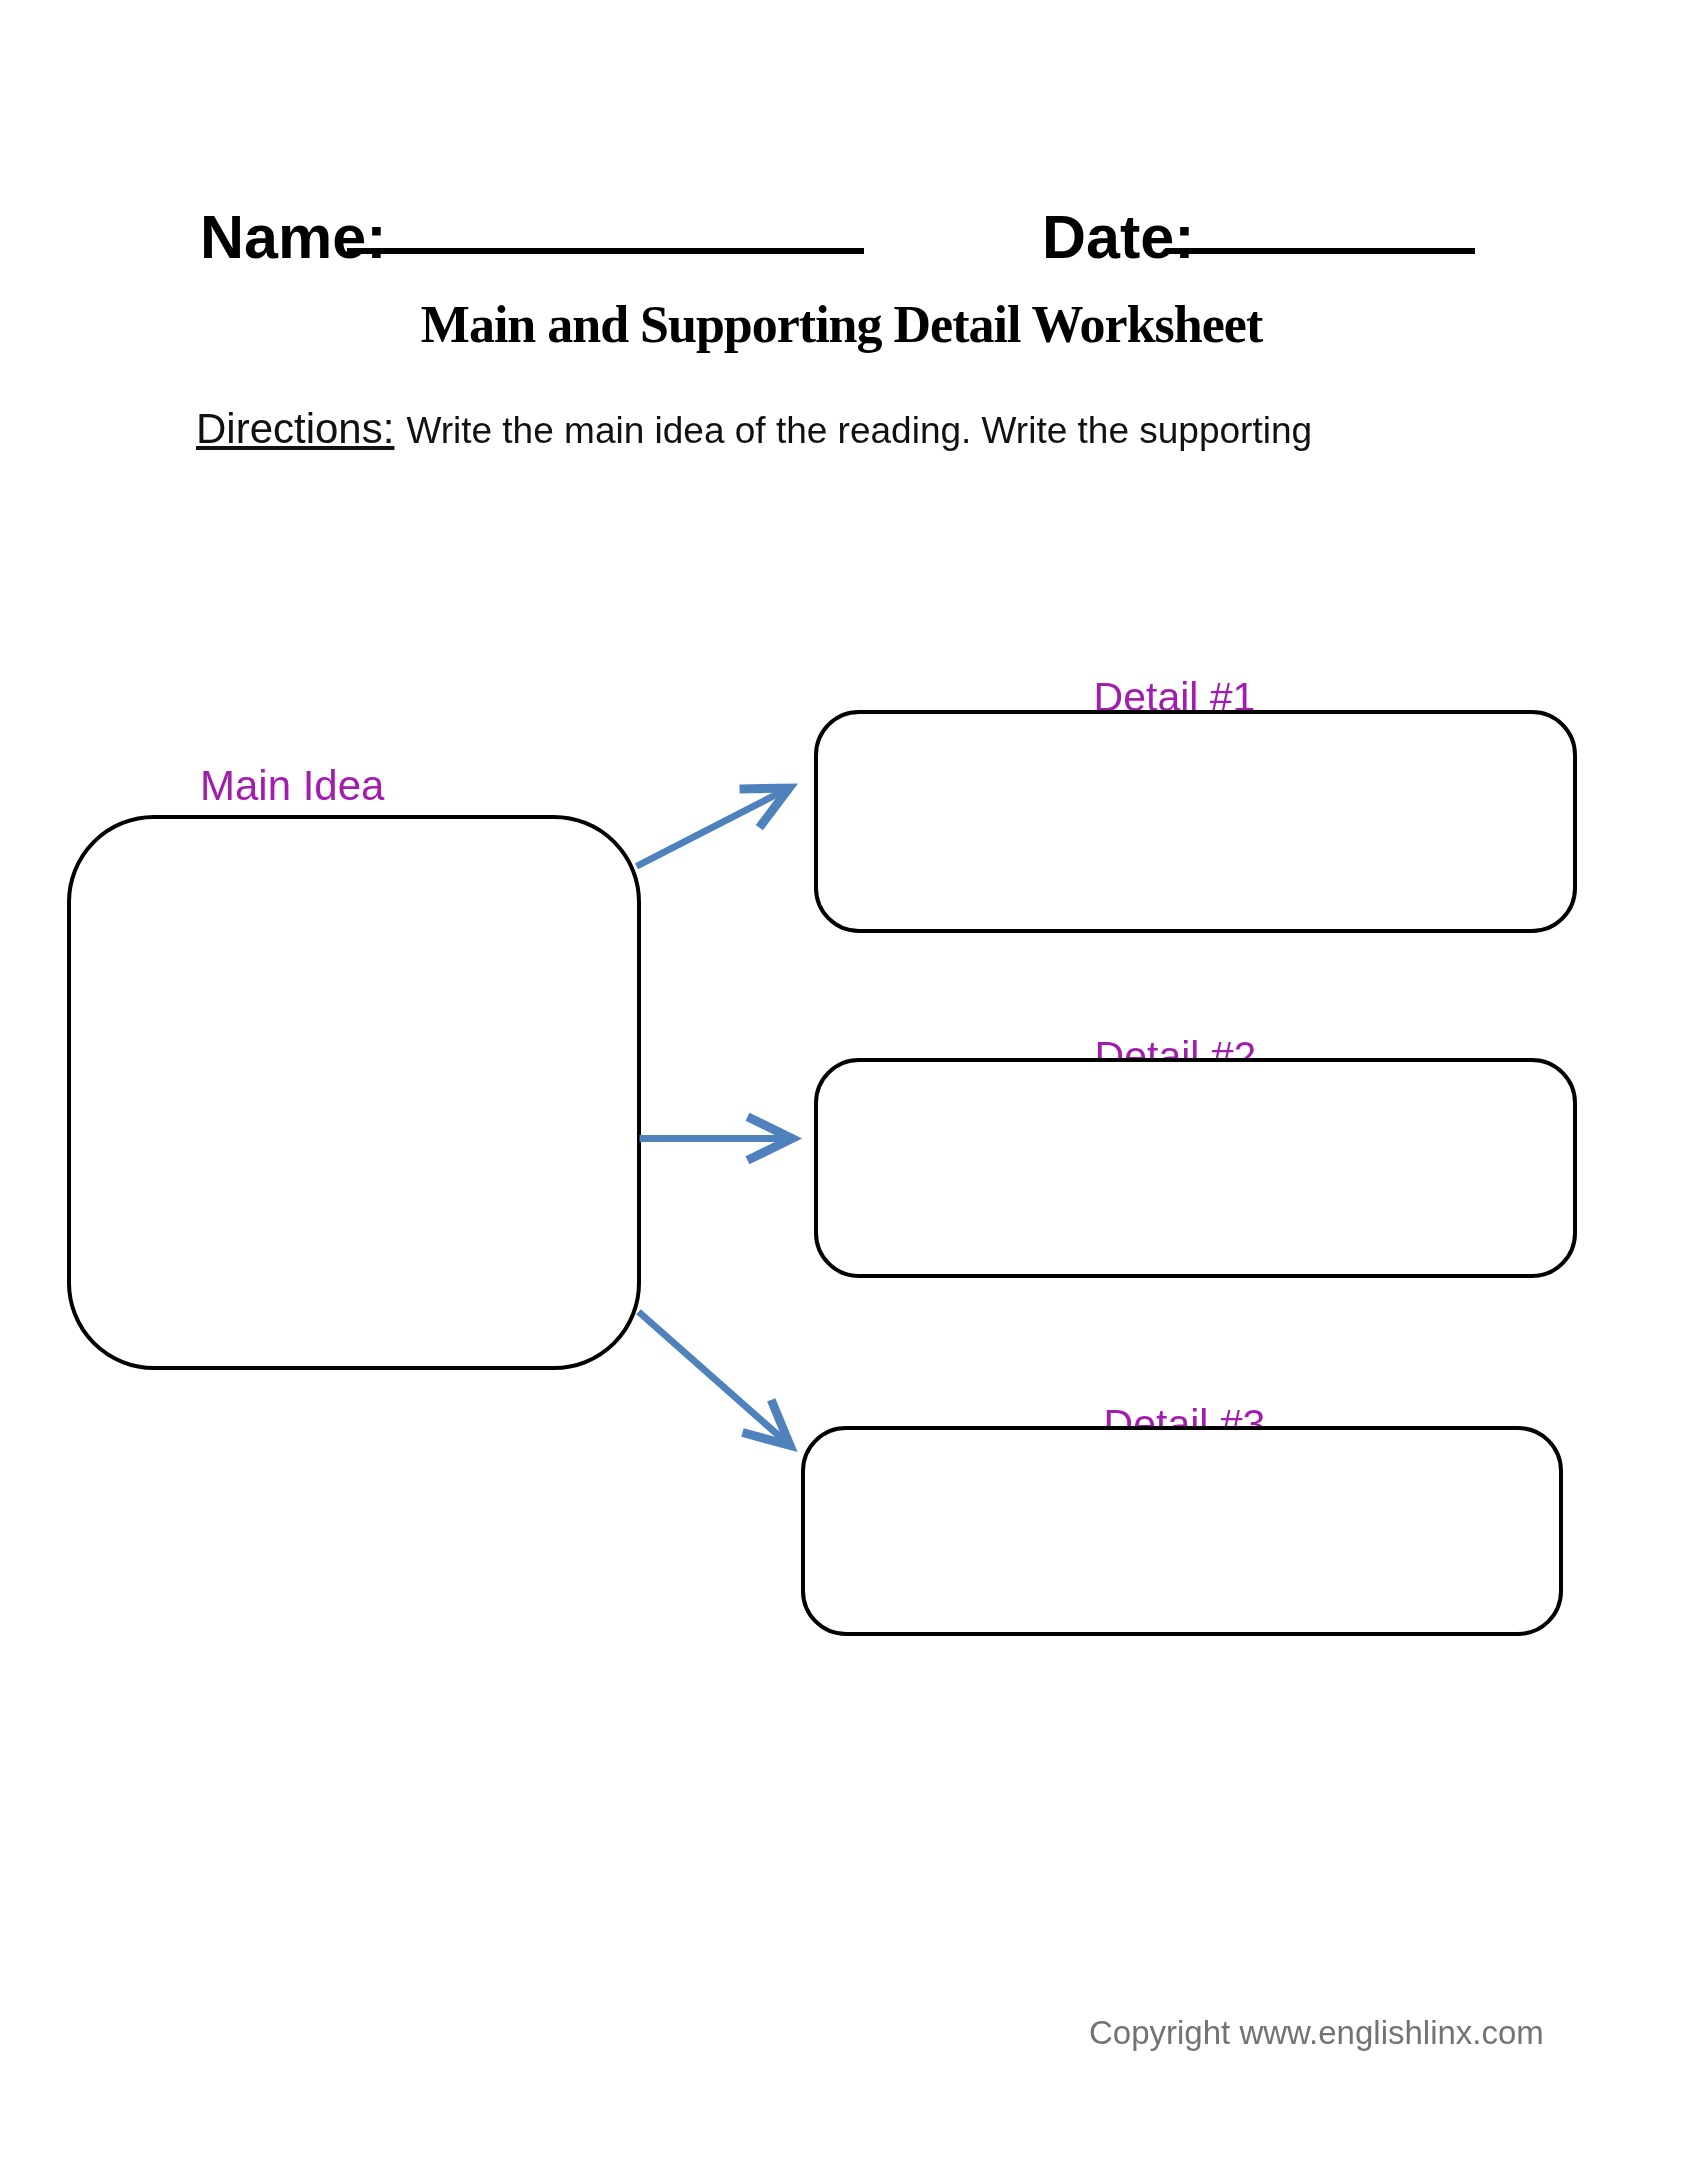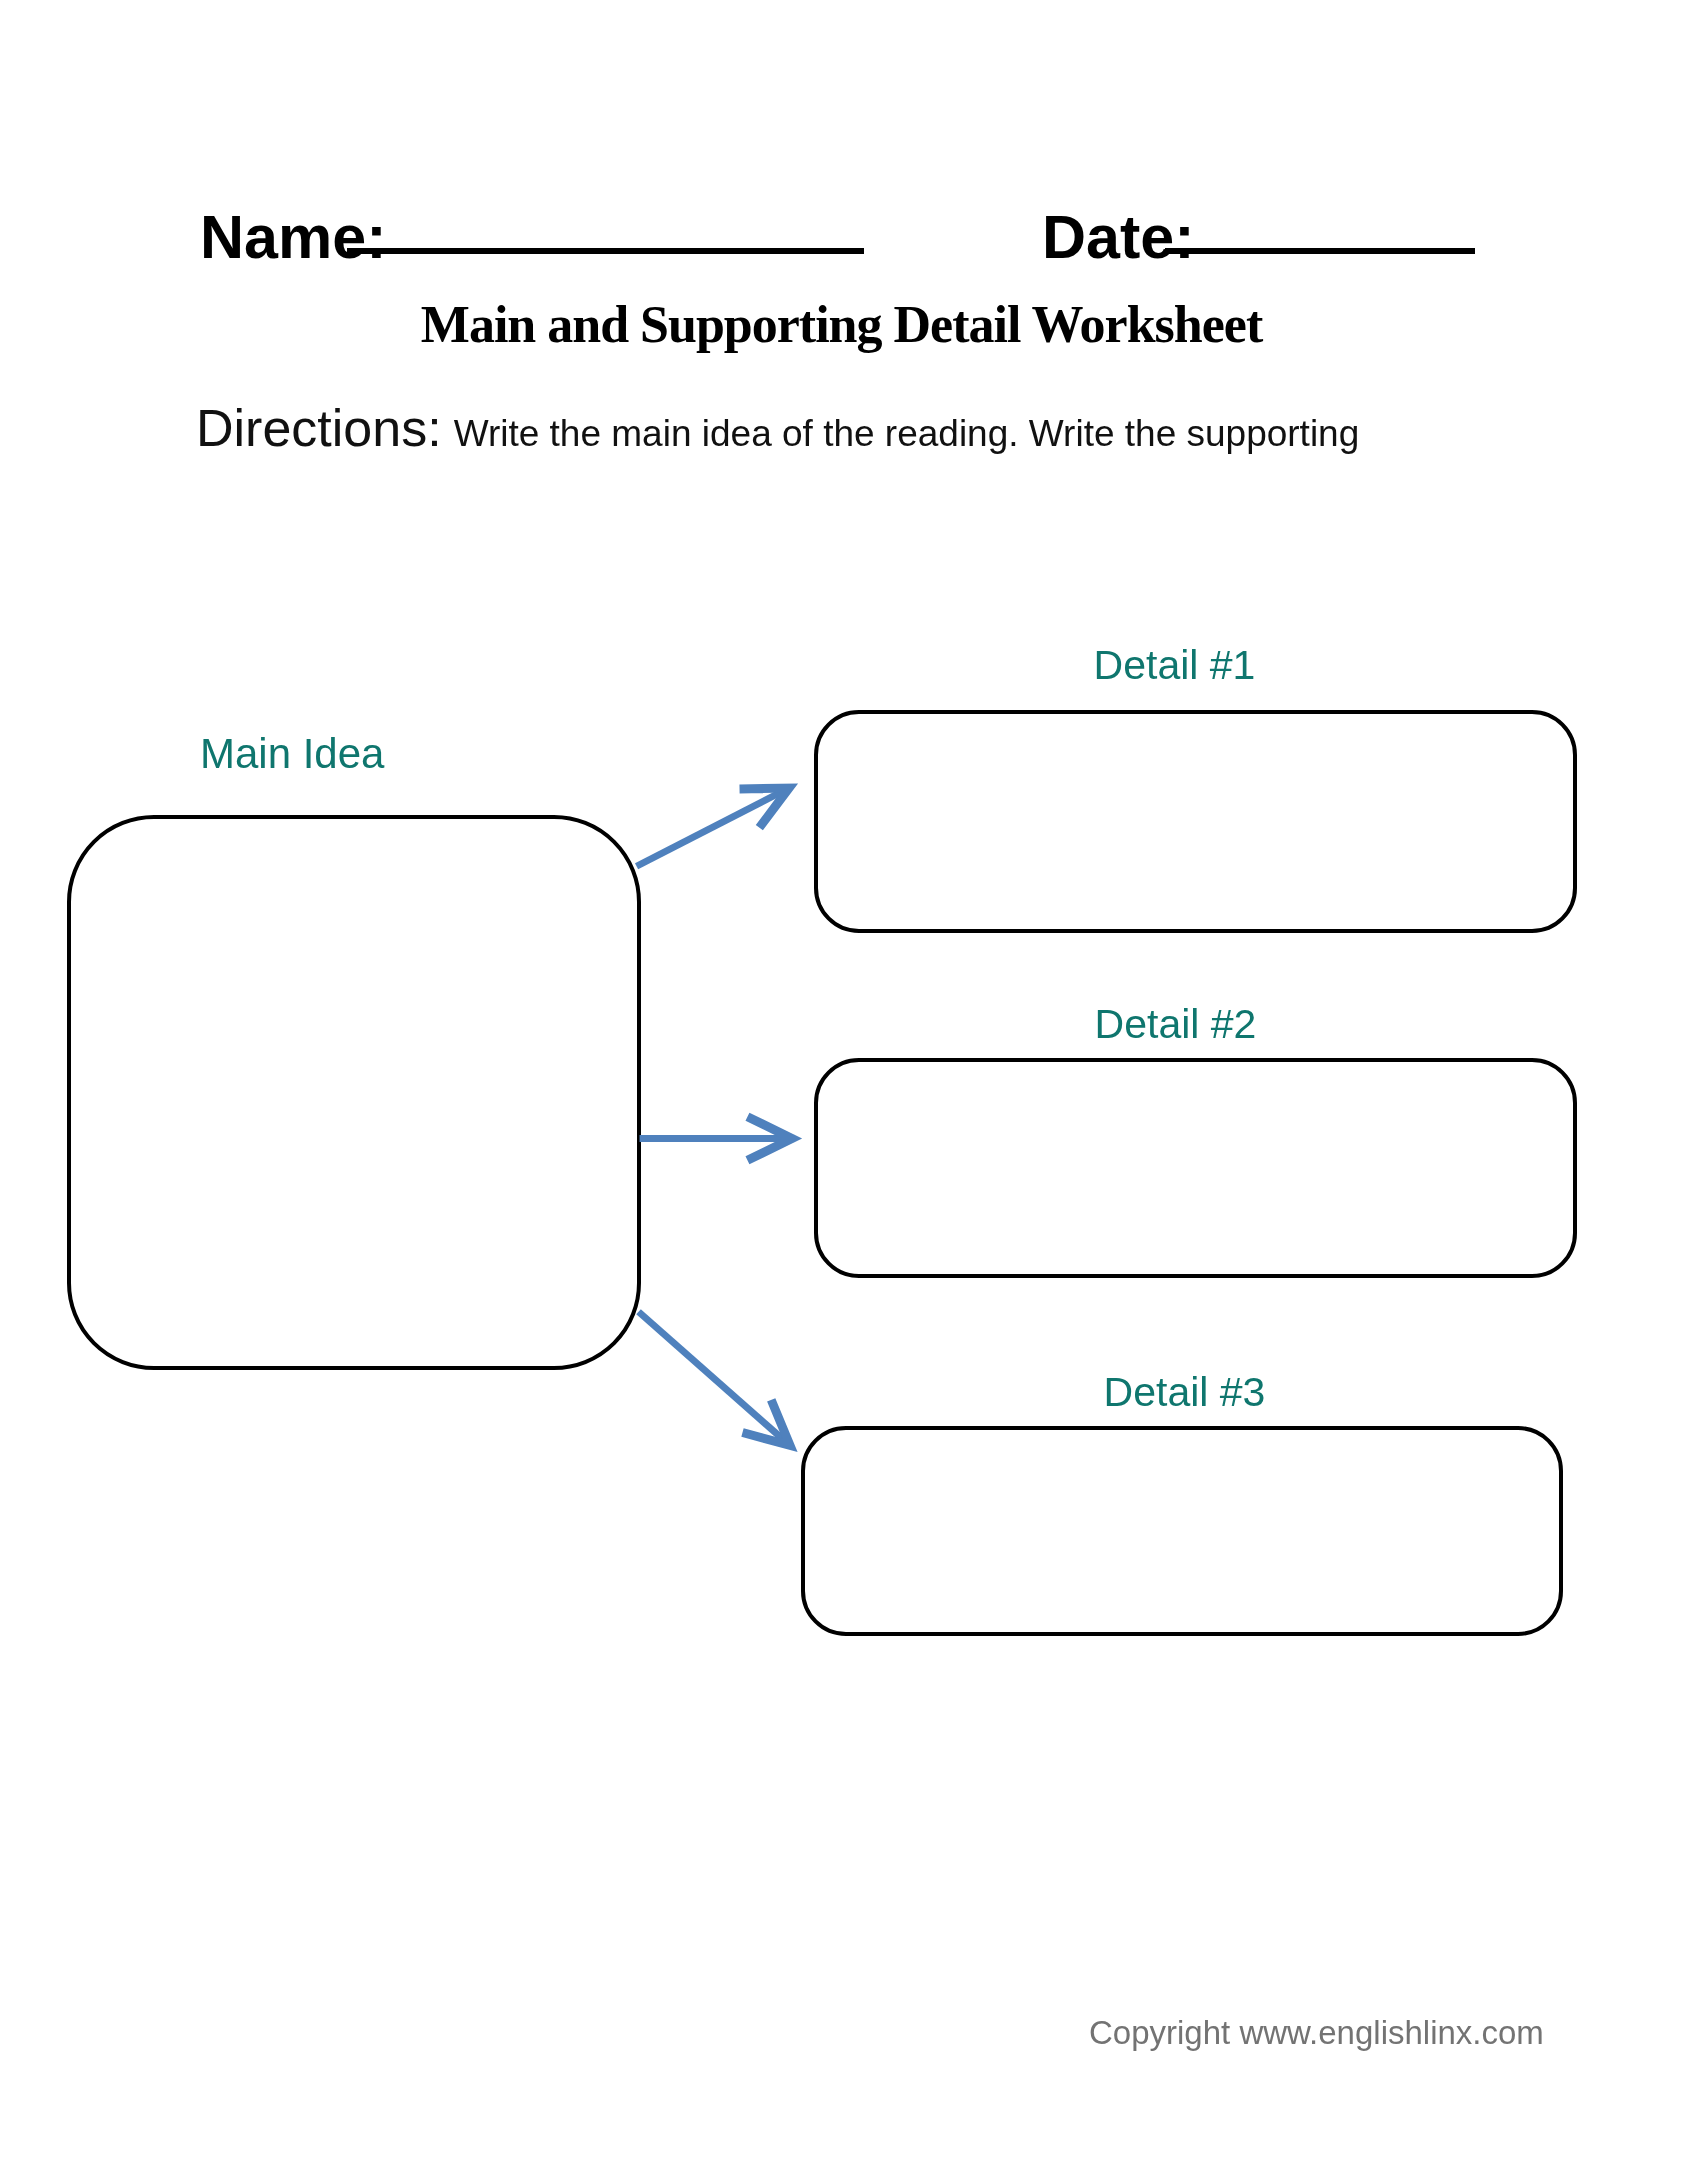--- a/index.html
+++ b/index.html
@@ -47,30 +47,32 @@
   
   .directions {
     left: 196px;
     top: 398px;
     width: 1287px;
     font-size: 37px;
     line-height: 61px;
     color: #111;
   }
   .directions .lead {
-    font-size: 52px;
+    font-size: 42px;
+    text-decoration: underline;
   }
   .directions .rest { margin-left: 12px; }
 
   
   .diagram-label {
     font-size: 41px;
     line-height: 1;
-    color: #0f766e;
+    color: #a21caf;
     white-space: nowrap;
+    margin-top: 32px;
   }
   .centered { text-align: center; }
 
   
   .shape-box {
     border: 4px solid #000;
     background: #fff;
     box-sizing: border-box;
   }
   .main-box { border-radius: 87px; }

